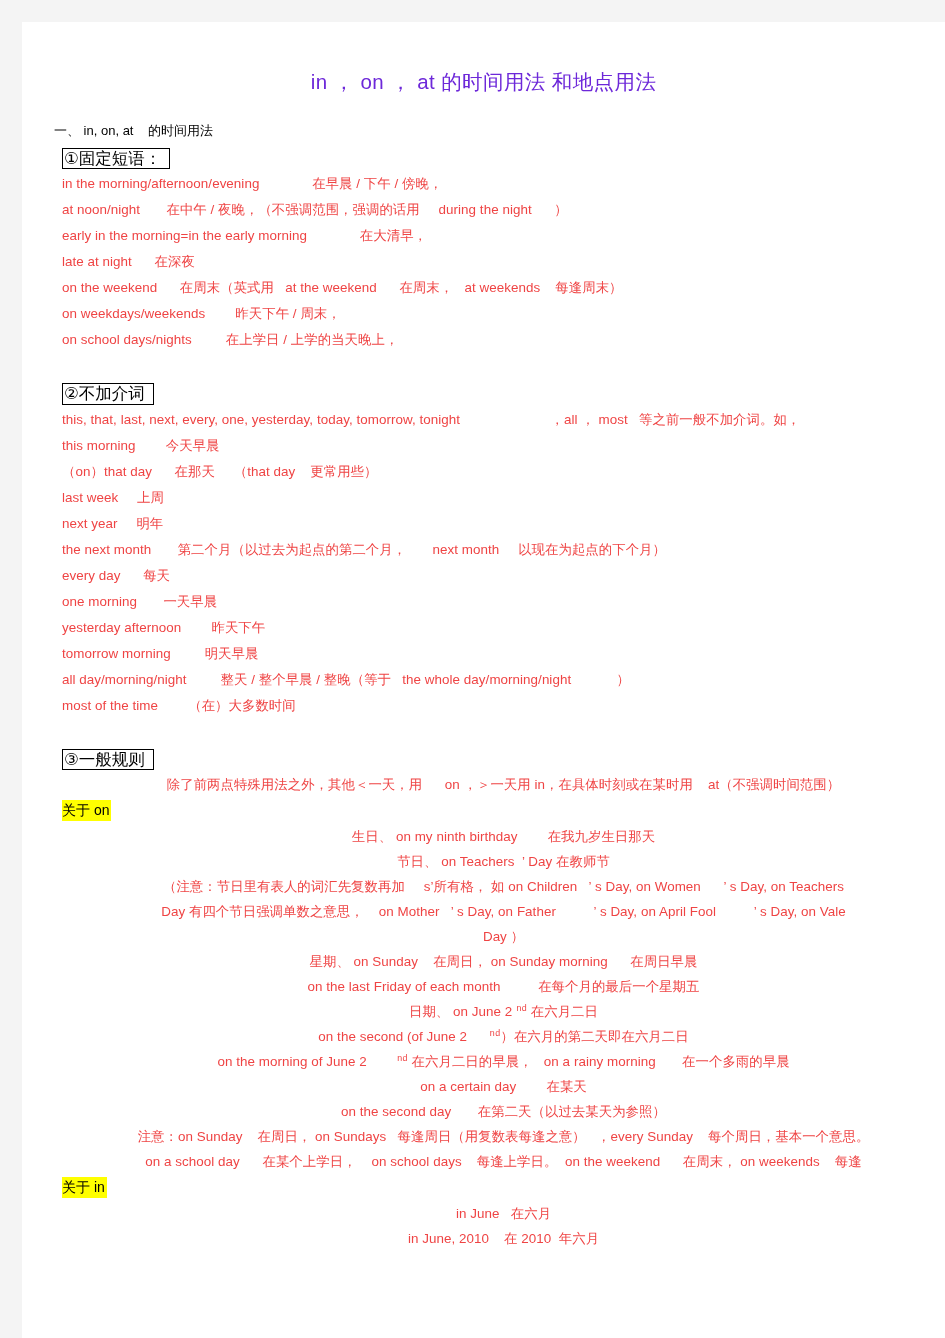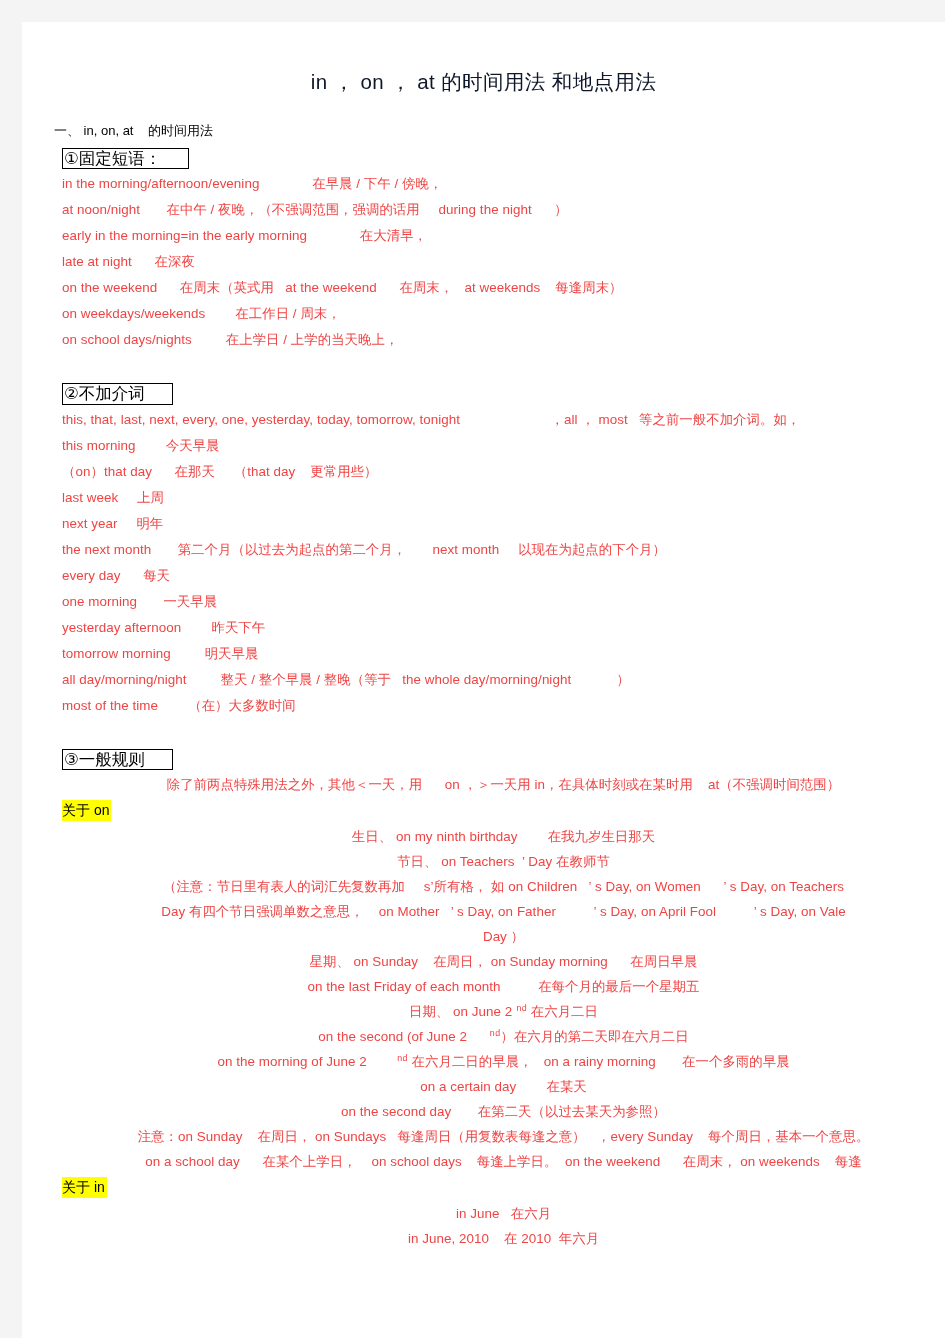--- a/index.html
+++ b/index.html
@@ -24,39 +24,39 @@
   }
   .inner {
     position: relative;
     width: 923px;
     padding: 0;
   }
 
   .doc-title {
     text-align: center;
     font-size: 20.5px;
-    color: #0f172a;
+    color: #6d28d9;
     margin: 46px 0 0 0;
     letter-spacing: 0.4px;
     white-space: pre;
   }
 
   .h1 {
     font-size: 13px;
     color: #000;
     margin: 26px 0 0 32px;
     white-space: pre;
   }
 
   .boxhead {
     display: inline-block;
     border: 1px solid #000;
     font-size: 16.5px;
     line-height: 1.12;
-    padding: 0px 27px 1px 1px;
+    padding: 0px 8px 1px 1px;
     margin: 8px 0 2px 40px;
     white-space: pre;
     color: #000;
   }
 
   .line {
     font-size: 13.4px;
     color: #ef4444;
     margin: 0 0 0 40px;
     line-height: 26px;
@@ -101,21 +101,21 @@
     <div class="h1">一、 in, on, at    的时间用法</div>
 
     
     <div class="boxhead">①固定短语：</div>
     <div>
       <div class="line">in the morning/afternoon/evening              在早晨 / 下午 / 傍晚，</div>
       <div class="line">at noon/night       在中午 / 夜晚，（不强调范围，强调的话用     during the night      ）</div>
       <div class="line">early in the morning=in the early morning              在大清早，</div>
       <div class="line">late at night      在深夜</div>
       <div class="line">on the weekend      在周末（英式用   at the weekend      在周末，   at weekends    每逢周末）</div>
-      <div class="line">on weekdays/weekends        在工作日 / 周末，</div>
+      <div class="line">on weekdays/weekends        昨天下午 / 周末，</div>
       <div class="line">on school days/nights         在上学日 / 上学的当天晚上，</div>
     </div>
 
     <div class="gap-md"></div>
 
     
     <div class="boxhead">②不加介词</div>
     <div>
       <div class="line">this, that, last, next, every, one, yesterday, today, tomorrow, tonight                        ，all ， most   等之前一般不加介词。如，</div>
       <div class="line">this morning        今天早晨</div>

